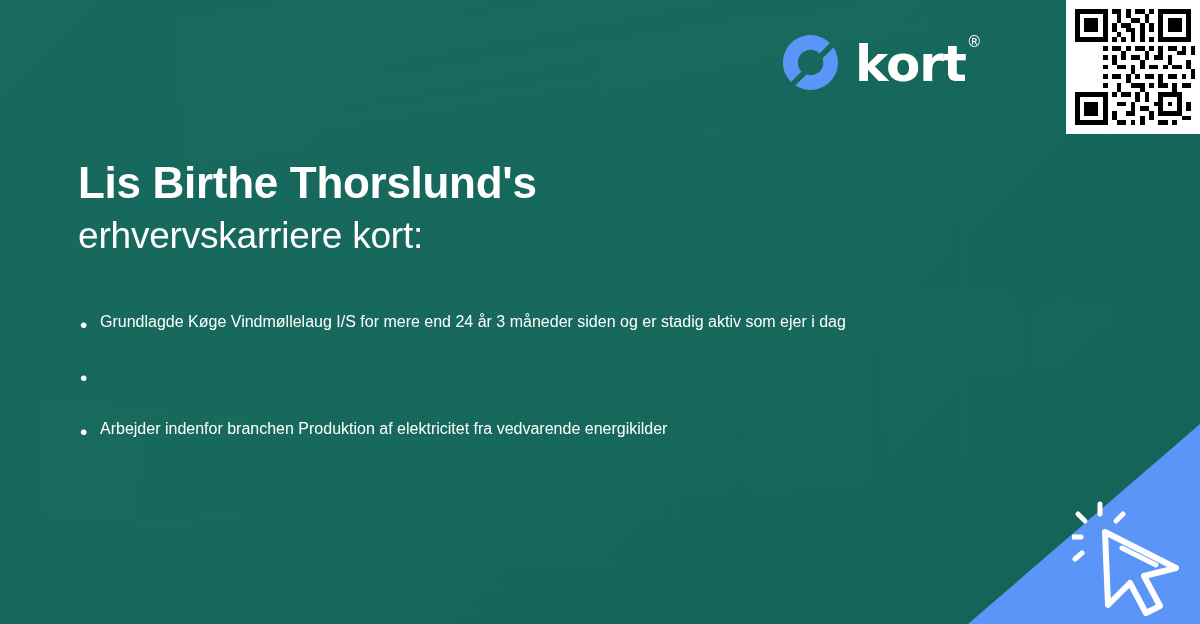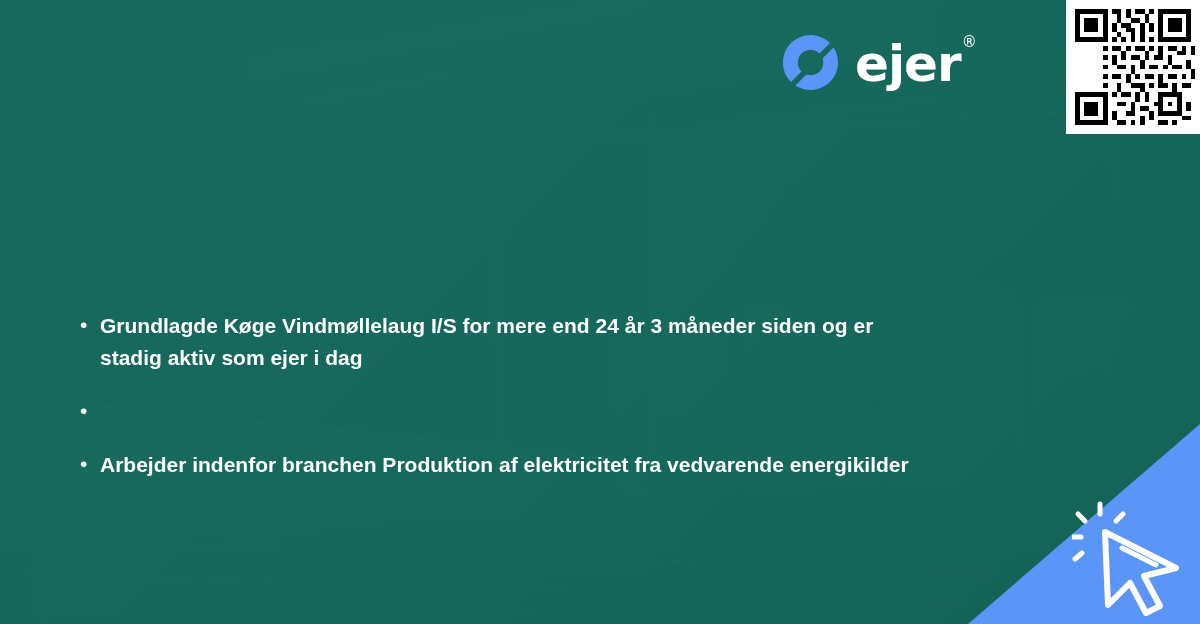--- a/index.html
+++ b/index.html
@@ -260,22 +260,22 @@
   .fact-bullet {
     color: #ffffff;
     font-size: 21px;
     line-height: 1.45;
     width: 20px;
     flex: 0 0 20px;
     text-align: left;
   }
   .fact-text {
     color: #ffffff;
-    font-size: 21px;
-    font-weight: bold;
+    font-size: 16px;
+    font-weight: normal;
     line-height: 1.5;
     max-width: 830px;
   }
 </style>
 </head>
 <body>
 
 <div id="card">
 
   <div id="photo-layer">
@@ -449,23 +449,27 @@
     <svg id="logo-mark" viewBox="0 0 64 64">
       <defs>
         <clipPath id="slashcut">
           <path d="M0 0 H64 V0 L0 64 Z M64 8 L8 64 H64 Z"></path>
         </clipPath>
       </defs>
       <g clip-path="url(#slashcut)">
         <path d="M32 4 A28 28 0 1 1 31.9 4 Z M32 19 A13 13 0 1 0 32.1 19 Z" fill="#5b95f7" fill-rule="evenodd"></path>
       </g>
     </svg>
-    <div id="logo-word"><span>ejer</span><span id="logo-reg">®</span></div>
+    <div id="logo-word"><span>kort</span><span id="logo-reg">®</span></div>
   </div>
 
+  <div id="headline">
+    <div id="headline-line1">Lis Birthe Thorslund's</div>
+    <div id="headline-line2">erhvervskarriere kort:</div>
+  </div>
 
   <div id="facts">
     <div class="fact">
       <span class="fact-bullet">•</span>
       <span class="fact-text">Grundlagde Køge Vindmøllelaug I/S for mere end 24 år 3 måneder siden og er stadig aktiv som ejer i dag</span>
     </div>
     <div class="fact">
       <span class="fact-bullet">•</span>
     </div>
     <div class="fact">

